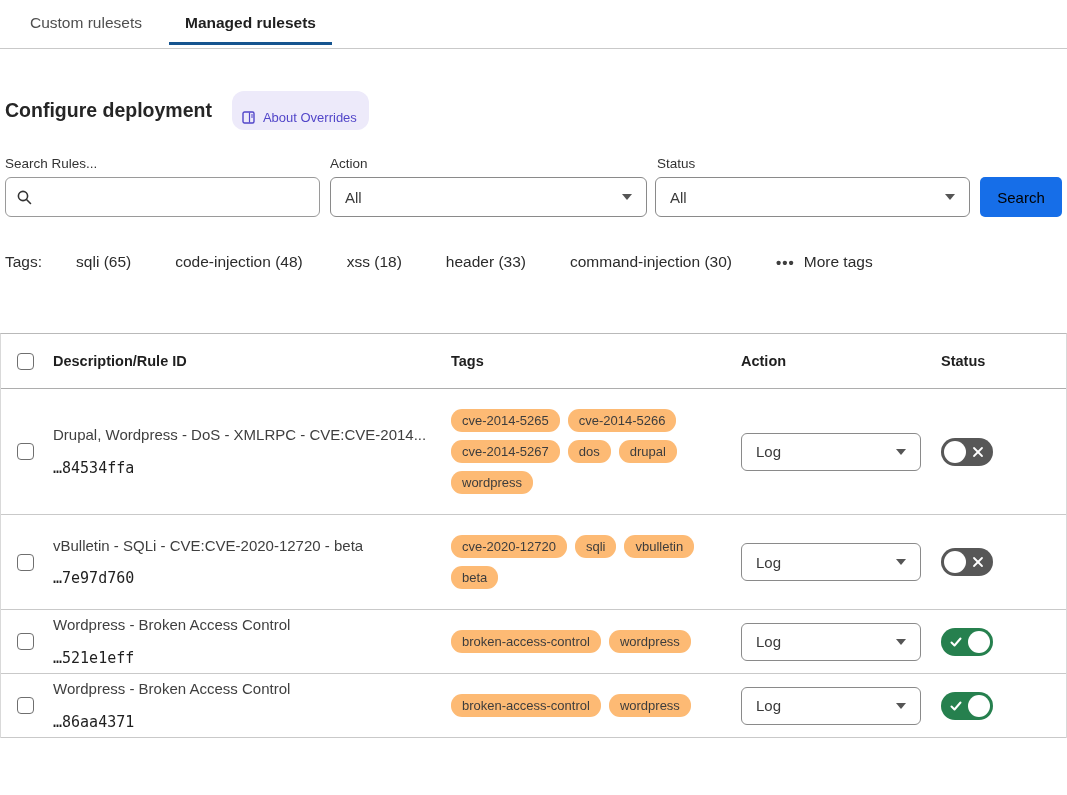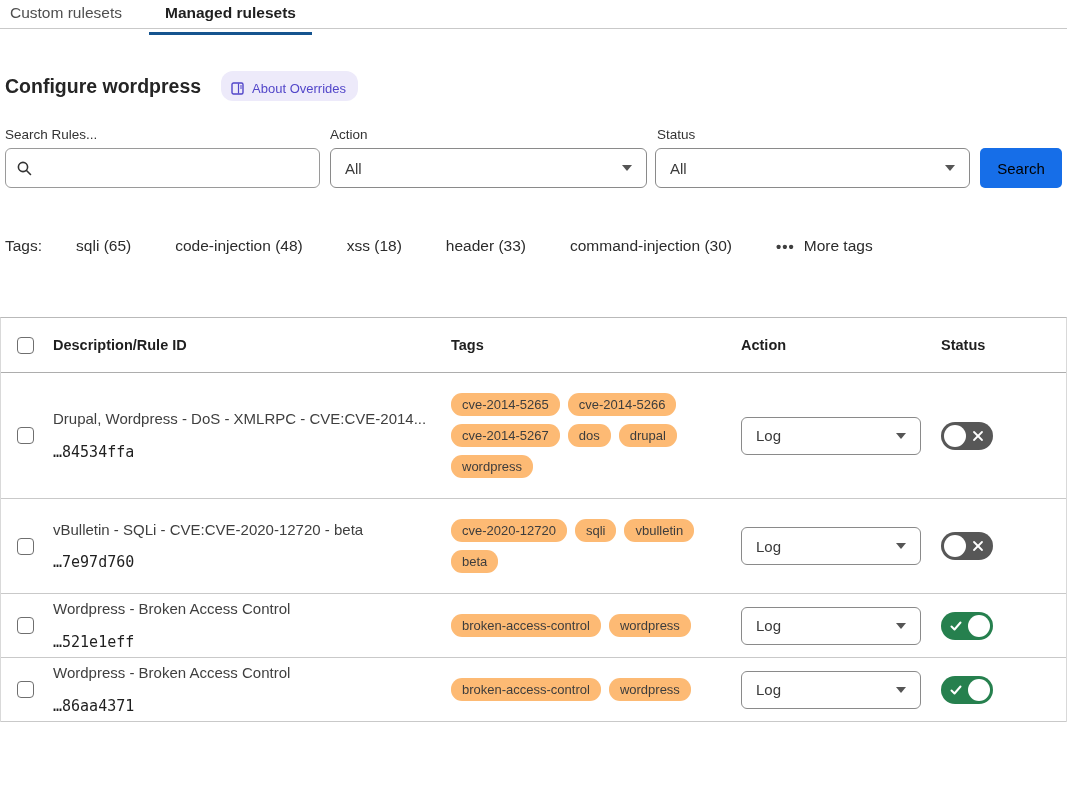--- a/index.html
+++ b/index.html
@@ -1,43 +1,43 @@
 <!DOCTYPE html>
 <html><head>
 <meta charset="utf-8">
 <style>
   * { margin: 0; padding: 0; box-sizing: border-box; }
   html, body { width: 1067px; height: 795px; background: #ffffff; overflow: hidden; }
   body { font-family: "Liberation Sans", sans-serif; color: #2f2f2f; }
 
   
-  .tabbar { position: relative; border-bottom: 1px solid #c9c9c9; height: 29px; display: flex; align-items: center; padding-left: 8px; gap: 39px; }
+  .tabbar { position: relative; border-bottom: 1px solid #c9c9c9; height: 49px; display: flex; align-items: center; padding-left: 28px; gap: 39px; }
   .tab { font-size: 15.5px; color: #4f4f4f; padding: 10px 2px 12px 2px; position: relative; cursor: pointer; }
   .tab.active { color: #1f1f1f; font-weight: bold; }
   .tab.active::after { content: ""; position: absolute; left: -14px; right: -14px; bottom: -1px; height: 3px; background: #15548f; }
 
   
   .head-row { display: flex; align-items: center; gap: 20px; padding: 0 5px; margin-top: 42px; }
   .page-title { font-size: 19.5px; font-weight: bold; color: #252525; }
-  .about-badge { display: inline-flex; align-items: center; gap: 7px; background: #edeafa; color: #5246c9; font-size: 13px; padding: 10px 12px 5px 10px; border-radius: 12px; cursor: pointer; }
+  .about-badge { display: inline-flex; align-items: center; gap: 7px; background: #edeafa; color: #5246c9; font-size: 13px; padding: 19px 12px 5px 10px; border-radius: 12px; cursor: pointer; }
 
   
   .filters { display: flex; align-items: flex-end; padding: 0 5px; margin-top: 26px; gap: 10px; }
   .field { display: flex; flex-direction: column; }
   .field-label { font-size: 13.5px; color: #333; margin-bottom: 6px; }
   .search-box { width: 315px; height: 40px; border: 1px solid #9a9a9a; border-radius: 6px; display: flex; align-items: center; padding: 0 10px; gap: 8px; background: #fff; }
   .search-box input { border: none; outline: none; flex: 1; font-size: 15px; font-family: "Liberation Sans", sans-serif; background: transparent; }
   .selectbox { height: 40px; border: 1px solid #8a8a8a; border-radius: 6px; display: flex; align-items: center; justify-content: space-between; padding: 16px 14px; font-size: 15px; color: #3a3a3a; background: #fff; cursor: pointer; }
   .sel-action { width: 317px; }
   .sel-status { width: 315px; margin-left: -2px; }
   .caret { width: 0; height: 0; border-left: 5px solid transparent; border-right: 5px solid transparent; border-top: 6px solid #555; }
   .btn-search { width: 85px; height: 40px; background: #166ee8; border: none; border-radius: 5px; color: #000000; font-size: 15px; font-family: "Liberation Sans", sans-serif; cursor: pointer; }
 
   
-  .tagsbar { display: flex; align-items: center; padding: 0 5px; margin-top: 49px; font-size: 15.5px; color: #2e2e2e; }
+  .tagsbar { display: flex; align-items: center; padding: 0 5px; margin-top: 36px; font-size: 15.5px; color: #2e2e2e; }
   .tagsbar .tags-label { margin-right: 34px; color: #2e2e2e; }
   .tag-link { margin-right: 44px; cursor: pointer; color: #2b2b2b; }
   .more-tags { display: inline-flex; align-items: center; gap: 9px; cursor: pointer; color: #2b2b2b; }
   .dots { font-weight: bold; letter-spacing: 1px; font-size: 15px; color: #3f3f3f; }
 
   
   .table { margin-top: 62px; border-top: 1px solid #b9b9b9; border-left: 1px solid #d9d9d9; border-right: 1px solid #d9d9d9; }
   .t-row { display: grid; grid-template-columns: 52px 398px 290px 200px auto; align-items: center; border-bottom: 1px solid #c9c9c9; }
   .t-head { height: 55px; border-bottom: 1px solid #adadad; }
   .t-head .col-h { font-size: 14.5px; font-weight: bold; color: #1f1f1f; }
@@ -61,21 +61,21 @@
 </style>
 </head>
 <body>
 
 <div class="tabbar" id="tabbar">
     <div class="tab">Custom rulesets</div>
     <div class="tab active">Managed rulesets</div>
   </div>
 
 <div class="head-row">
-  <div class="page-title">Configure wordpress</div>
+  <div class="page-title">Configure deployment</div>
   <div class="about-badge">
     <span style="display:inline-flex">
       <svg width="14" height="13" viewBox="0 0 14 13">
           <rect x="1" y="1" width="11" height="11" rx="1.5" fill="none" stroke="#5246c9" stroke-width="1.4"></rect>
           <line x1="7.5" y1="1.5" x2="7.5" y2="11.5" stroke="#5246c9" stroke-width="1.2"></line>
           <line x1="9" y1="4" x2="11" y2="4" stroke="#5246c9" stroke-width="1"></line>
           <line x1="9" y1="6" x2="11" y2="6" stroke="#5246c9" stroke-width="1"></line>
         </svg>
     </span>
     <span>About Overrides</span>

